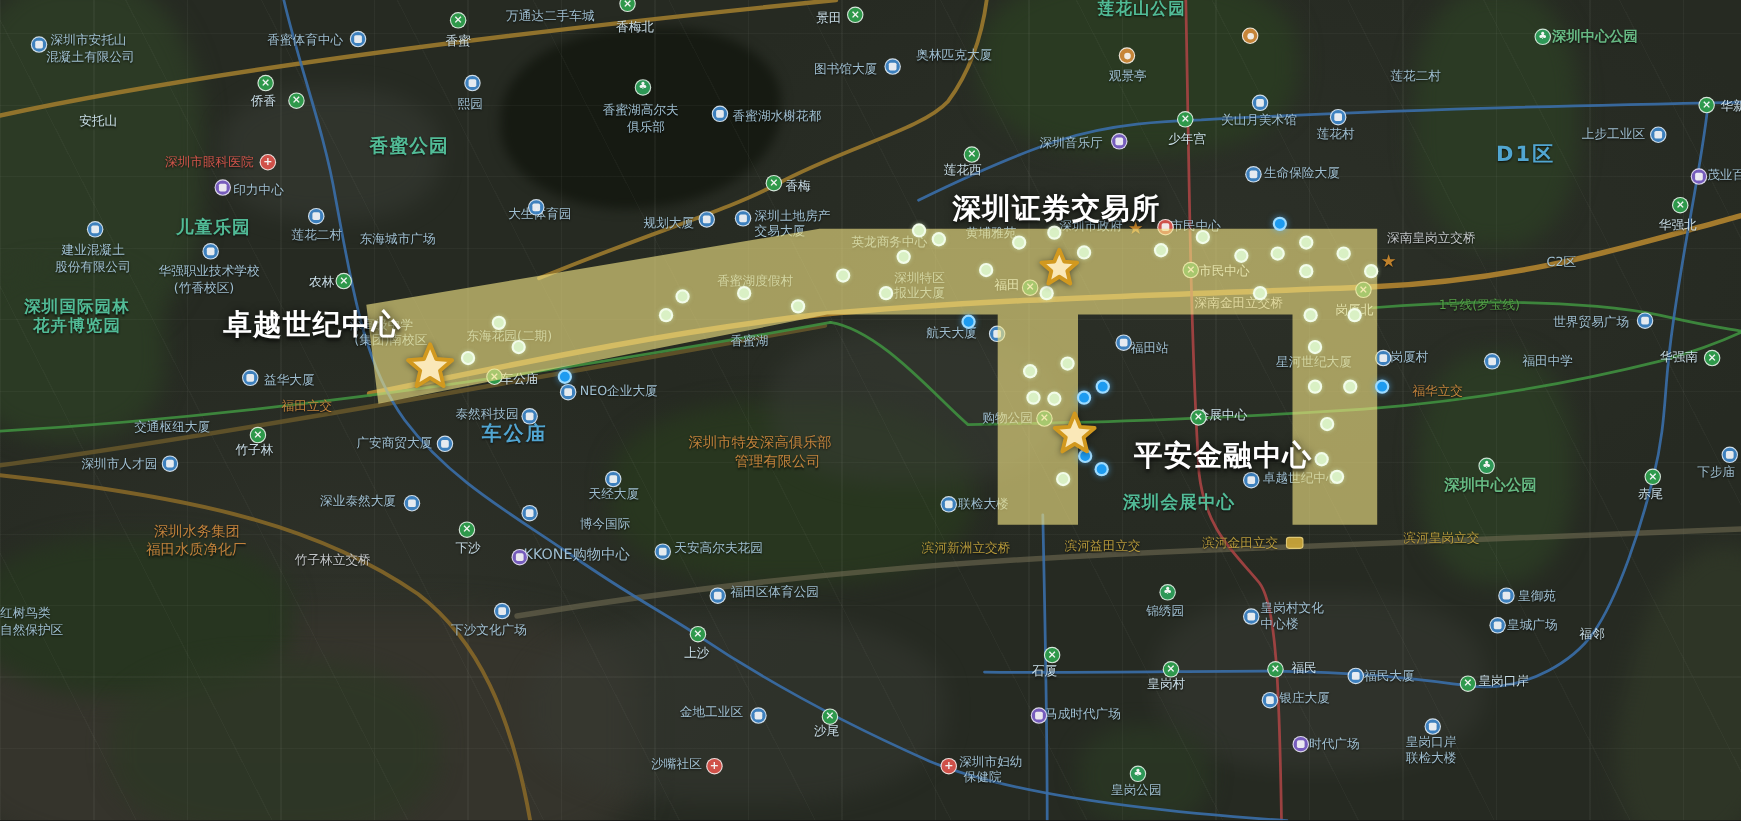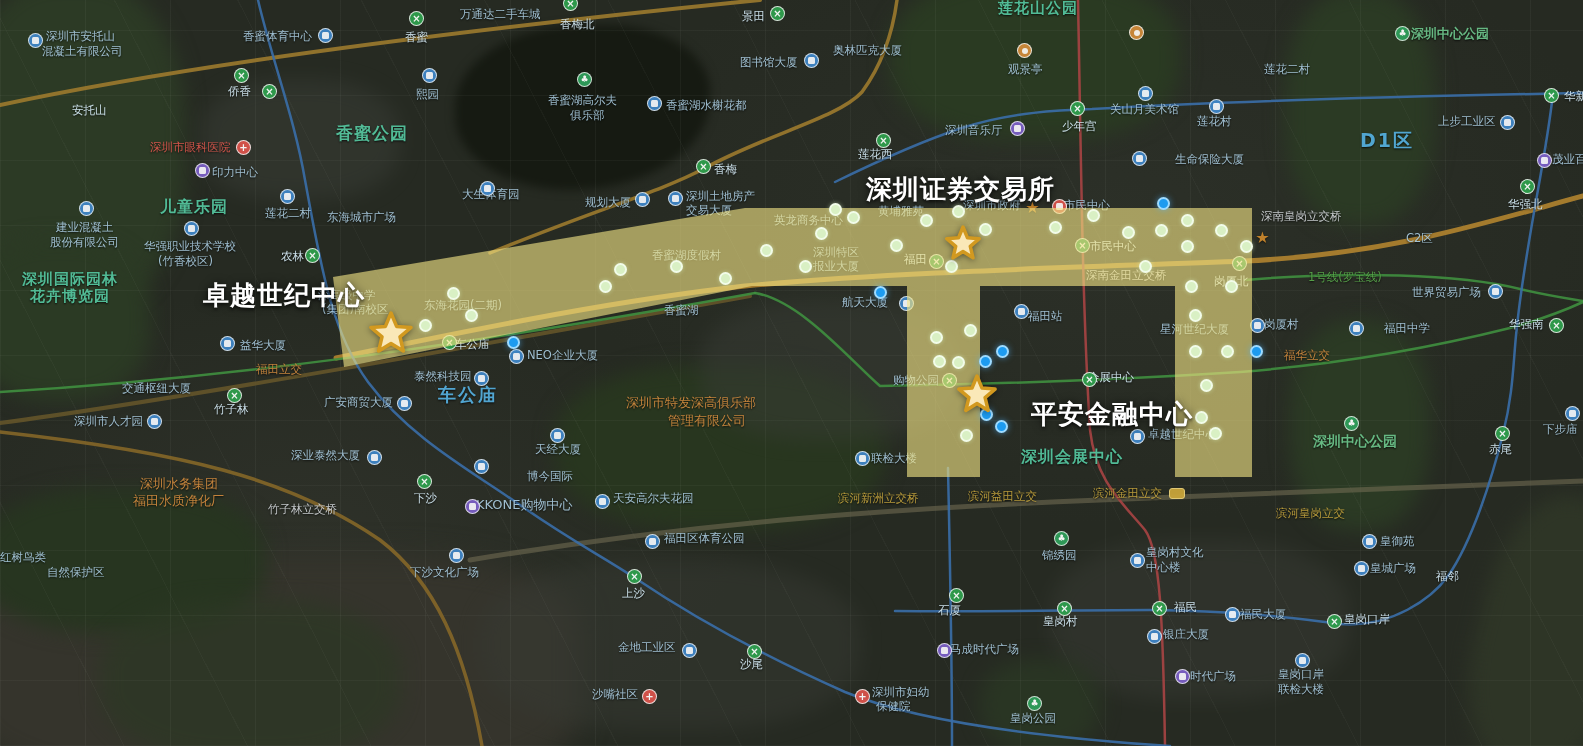--- a/index.html
+++ b/index.html
@@ -138,41 +138,41 @@
       <div class="bl c-teal" style="left: 22px; top: 271px; font-size: 15px;">深圳国际园林</div>
       <div class="bl c-teal" style="left: 30px; top: 288px; font-size: 15px;">花卉博览园</div>
       <div class="bl c-poi" style="left: 327px; top: 211px;">东海城市广场</div>
       <div class="bl c-teal" style="left: 998px; top: 0px; font-size: 15px; text-align: center;">莲花山公园</div>
       <div class="bl c-poi" style="left: 833px; top: 44px;">奥林匹克大厦</div>
       <div class="bl c-poi" style="left: 1008px; top: 63px;">观景亭</div>
       <div class="bl c-poi" style="left: 945px; top: 124px; text-align: center;">深圳音乐厅</div>
       <div class="bl c-st" style="left: 1062px; top: 120px;">少年宫</div>
       <div class="bl c-poi" style="left: 1110px; top: 103px;">关山月美术馆</div>
       <div class="bl c-poi" style="left: 1197px; top: 115px;">莲花村</div>
-      <div class="bl c-poi" style="left: 1175px; top: 153px;">生命保险大厦</div>
+      <div class="bl c-poi" style="left: 1149px; top: 153px; font-family: Liberation Mono, monospace;">生命保险大厦</div>
       <div class="bl c-st" style="left: 858px; top: 148px;">莲花西</div>
       <div class="bl c-poi" style="left: 1264px; top: 63px;">莲花二村</div>
       <div class="bl c-green" style="left: 1411px; top: 27px; font-size: 13px;">深圳中心公园</div>
       <div class="bl c-st" style="left: 1564px; top: 90px;">华新</div>
       <div class="bl c-poi" style="left: 1438px; top: 115px;">上步工业区</div>
       <div class="bl c-blue-big" style="left: 1360px; top: 130px; font-size: 19px;">D1区</div>
       <div class="bl c-poi" style="left: 1552px; top: 153px;">茂业百货</div>
       <div class="bl c-st" style="left: 1508px; top: 198px;">华强北</div>
       <div class="bl c-poi" style="left: 1406px; top: 232px;">C2区</div>
       <div class="bl c-white" style="left: 1261px; top: 210px;">深南皇岗立交桥</div>
       <div class="bl c-st" style="left: 1509px; top: 318px;">华强南</div>
       <div class="bl c-poi" style="left: 1412px; top: 286px;">世界贸易广场</div>
       <div class="bl c-poi" style="left: 1384px; top: 322px;">福田中学</div>
       <div class="bl c-poi" style="left: 1264px; top: 318px;">岗厦村</div>
       <div class="bl c-orange" style="left: 1284px; top: 349px;">福华立交</div>
       <div class="bl c-gline" style="left: 1308px; top: 271px;">1号线(罗宝线)</div>
       <div class="bl c-poi" style="left: 1543px; top: 423px;">下步庙</div>
       <div class="bl c-green" style="left: 1313px; top: 434px; font-size: 14px;">深圳中心公园</div>
       <div class="bl c-st" style="left: 1489px; top: 443px;">赤尾</div>
-      <div class="bl c-gold" style="left: 1276px; top: 483px; margin-top: 24px;">滨河皇岗立交</div>
+      <div class="bl c-gold" style="left: 1276px; top: 483px;">滨河皇岗立交</div>
       <div class="bl c-st" style="left: 1214px; top: 275px;">岗厦北</div>
       <div class="bl c-white" style="left: 1086px; top: 269px;">深南金田立交桥</div>
       <div class="bl c-poi" style="left: 1064px; top: 199px;">市民中心</div>
       <div class="bl c-poi" style="left: 963px; top: 199px;">深圳市政府</div>
       <div class="bl c-st" style="left: 1090px; top: 240px;">市民中心</div>
       <div class="bl c-poi" style="left: 878px; top: 205px;">黄埔雅苑</div>
       <div class="bl c-poi" style="left: 774px; top: 214px;">英龙商务中心</div>
       <div class="bl c-poi" style="left: 813px; top: 246px;">深圳特区</div>
       <div class="bl c-poi" style="left: 813px; top: 260px;">报业大厦</div>
       <div class="bl c-poi" style="left: 652px; top: 249px;">香蜜湖度假村</div>
@@ -198,21 +198,21 @@
       <div class="bl c-orange" style="left: 668px; top: 414px; font-size: 13px;">管理有限公司</div>
       <div class="bl c-poi" style="left: 122px; top: 382px;">交通枢纽大厦</div>
       <div class="bl c-st" style="left: 214px; top: 403px;">竹子林</div>
       <div class="bl c-poi" style="left: 74px; top: 415px;">深圳市人才园</div>
       <div class="bl c-poi" style="left: 324px; top: 396px;">广安商贸大厦</div>
       <div class="bl c-poi" style="left: 291px; top: 449px;">深业泰然大厦</div>
       <div class="bl c-orange" style="left: 140px; top: 477px; font-size: 13px;">深圳水务集团</div>
       <div class="bl c-orange" style="left: 133px; top: 494px; font-size: 13px;">福田水质净化厂</div>
       <div class="bl c-white" style="left: 268px; top: 503px;">竹子林立交桥</div>
       <div class="bl c-poi" style="left: 0px; top: 551px;">红树鸟类</div>
-      <div class="bl c-poi" style="left: 0px; top: 566px; padding-left: 47px;">自然保护区</div>
+      <div class="bl c-poi" style="left: 0px; top: 566px;">自然保护区</div>
       <div class="bl c-poi" style="left: 527px; top: 470px;">博今国际</div>
       <div class="bl c-st" style="left: 414px; top: 492px;">下沙</div>
       <div class="bl c-poi" style="left: 476px; top: 498px; font-size: 13px;">KKONE购物中心</div>
       <div class="bl c-poi" style="left: 535px; top: 443px;">天经大厦</div>
       <div class="bl c-poi" style="left: 613px; top: 492px;">天安高尔夫花园</div>
       <div class="bl c-poi" style="left: 664px; top: 532px;">福田区体育公园</div>
       <div class="bl c-poi" style="left: 410px; top: 566px;">下沙文化广场</div>
       <div class="bl c-st" style="left: 622px; top: 587px;">上沙</div>
       <div class="bl c-poi" style="left: 618px; top: 641px;">金地工业区</div>
       <div class="bl c-st" style="left: 740px; top: 658px;">沙尾</div>

